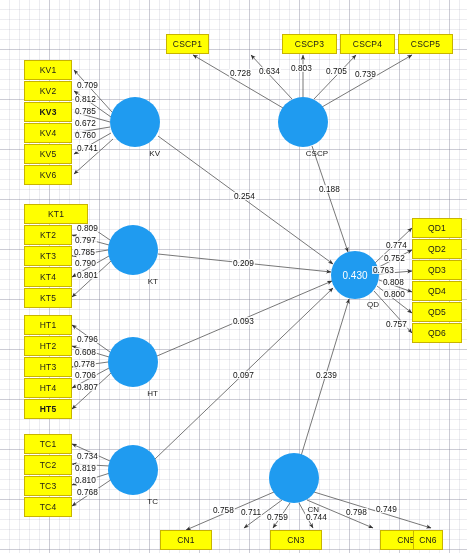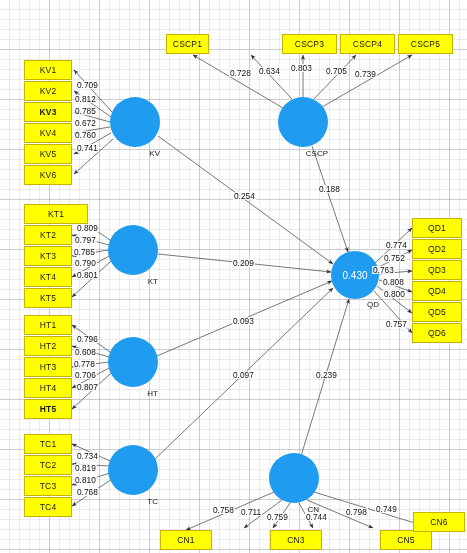--- a/index.html
+++ b/index.html
@@ -182,21 +182,21 @@
   <div class="lvname" style="left:278px;top:149px;width:50px;">CSCP</div>
   <div class="coef" style="left:229px;top:69px;">0.728</div>
   <div class="coef" style="left:258px;top:67px;">0.634</div>
   <div class="coef" style="left:290px;top:64px;">0.803</div>
   <div class="coef" style="left:325px;top:67px;">0.705</div>
   <div class="coef" style="left:354px;top:70px;">0.739</div>
 
   <div class="ind" style="left:160px;top:530px;width:52px;height:20px;">CN1</div>
   <div class="ind" style="left:270px;top:530px;width:52px;height:20px;">CN3</div>
   <div class="ind" style="left:380px;top:530px;width:52px;height:20px;">CN5</div>
-  <div class="ind" style="left:413px;top:512px;width:52px;height:20px;">CN6</div>
+  <div class="ind" style="left:413px;top:530px;width:30px;height:20px;">CN6</div>
   <div class="lv" style="left:269px;top:453px;width:50px;height:50px;"></div>
   <div class="lvname" style="left:269px;top:505px;width:50px;">CN</div>
   <div class="coef" style="left:212px;top:506px;">0.758</div>
   <div class="coef" style="left:240px;top:508px;">0.711</div>
   <div class="coef" style="left:266px;top:513px;">0.759</div>
   <div class="coef" style="left:305px;top:513px;">0.744</div>
   <div class="coef" style="left:345px;top:508px;">0.798</div>
   <div class="coef" style="left:375px;top:505px;">0.749</div>
 
   <div class="ind" style="left:412px;top:218px;width:50px;height:20px;">QD1</div>

